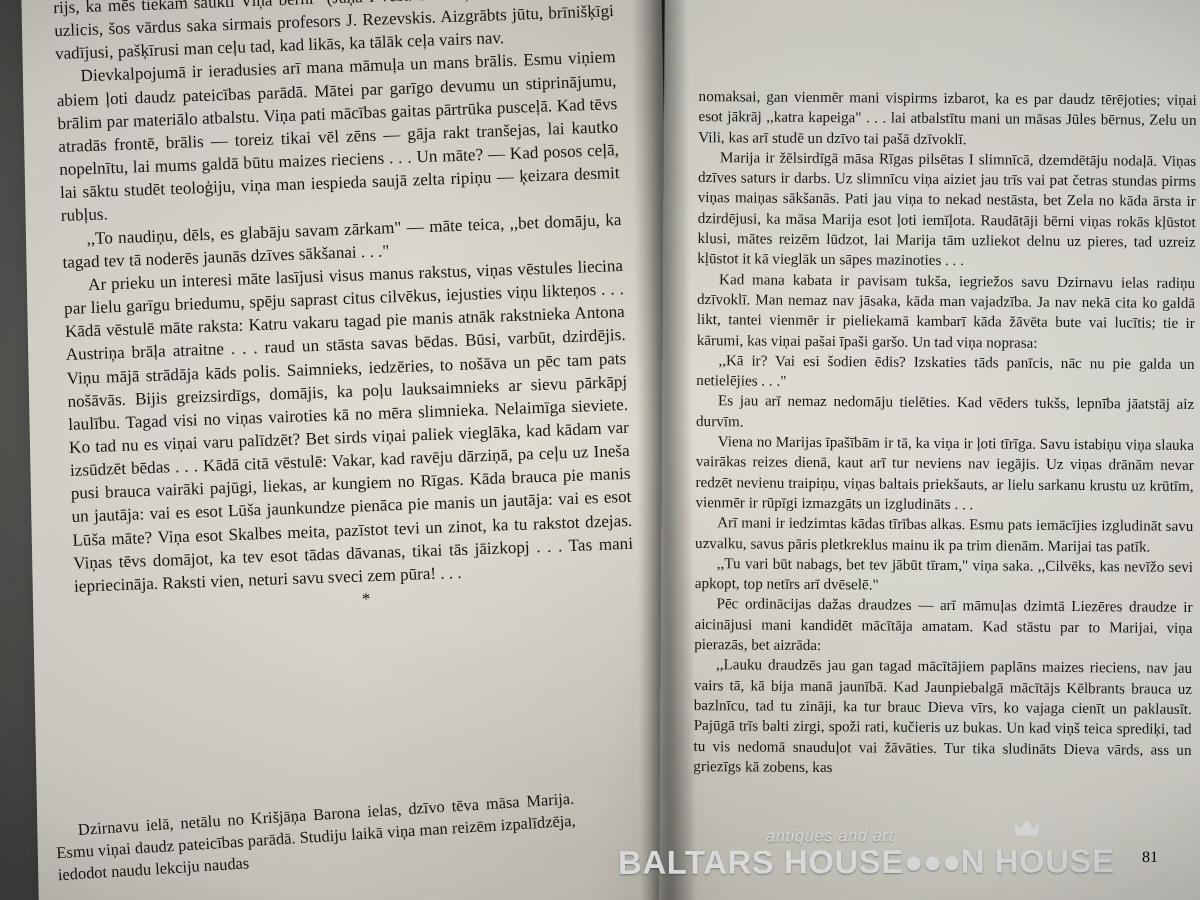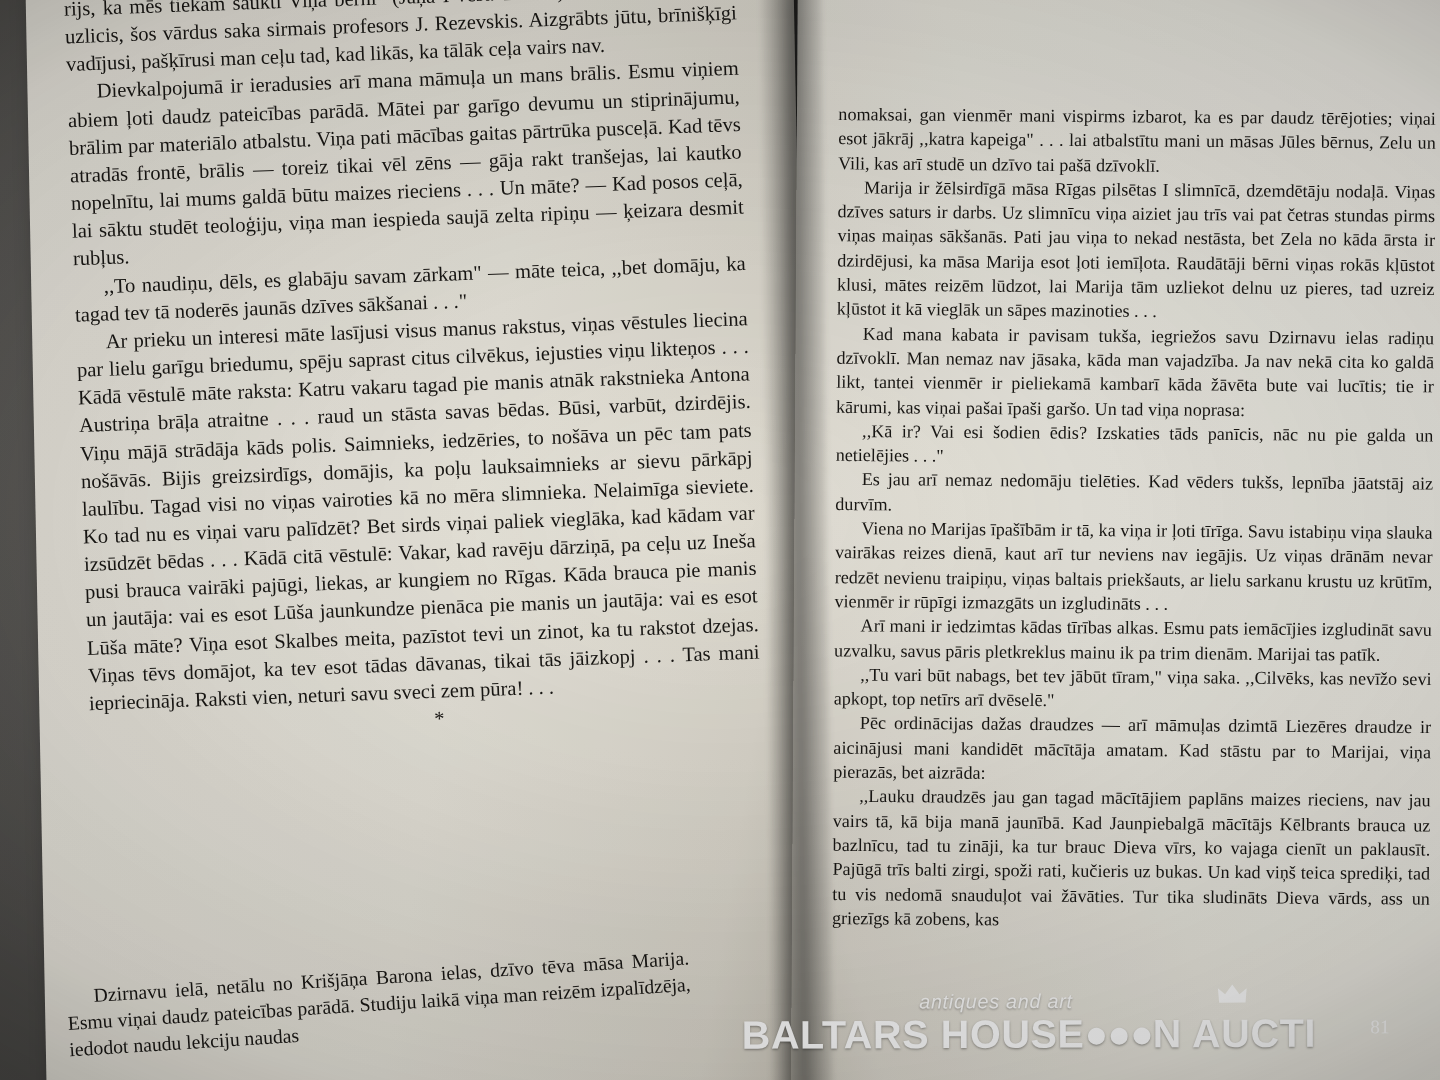--- a/index.html
+++ b/index.html
@@ -119,21 +119,21 @@
     color: #191714;
   }
   .footnote-block p { margin: 0; text-indent: 1.4em; }
 
   
   .page-number {
     position: absolute;
     left: 1152px;
     top: 856px;
     font-size: 16px;
-    color: #ffffff;
+    color: #000000;
     font-family: Liberation Serif, serif;
     transform: rotate(0.4deg);
   }
 
   
   .watermark {
     position: absolute;
     left: 618px;
     top: 826px;
     width: 530px;
@@ -220,17 +220,17 @@
     </div>
 
     <div class="page-number">81</div>
   </div>
 
   <div class="watermark">
     <div class="wm-small">antiques and art</div>
     <svg class="wm-crown" viewBox="0 0 26 18">
       <path d="M2 16 L1 4 L7 9 L13 1 L19 9 L25 4 L24 16 Z" fill="#ffffff" opacity="0.95"></path>
     </svg>
-    <div class="wm-big"><span>BALTARS HOUSE</span><span class="wm-dots">●●●</span><span>N AUCTI</span></div>
+    <div class="wm-big"><span>BALTARS HOUSE</span><span class="wm-dots">●●●</span><span>N HOUSE</span></div>
   </div>
 
   <div class="grain"></div>
 </div>
 
 </body></html>

